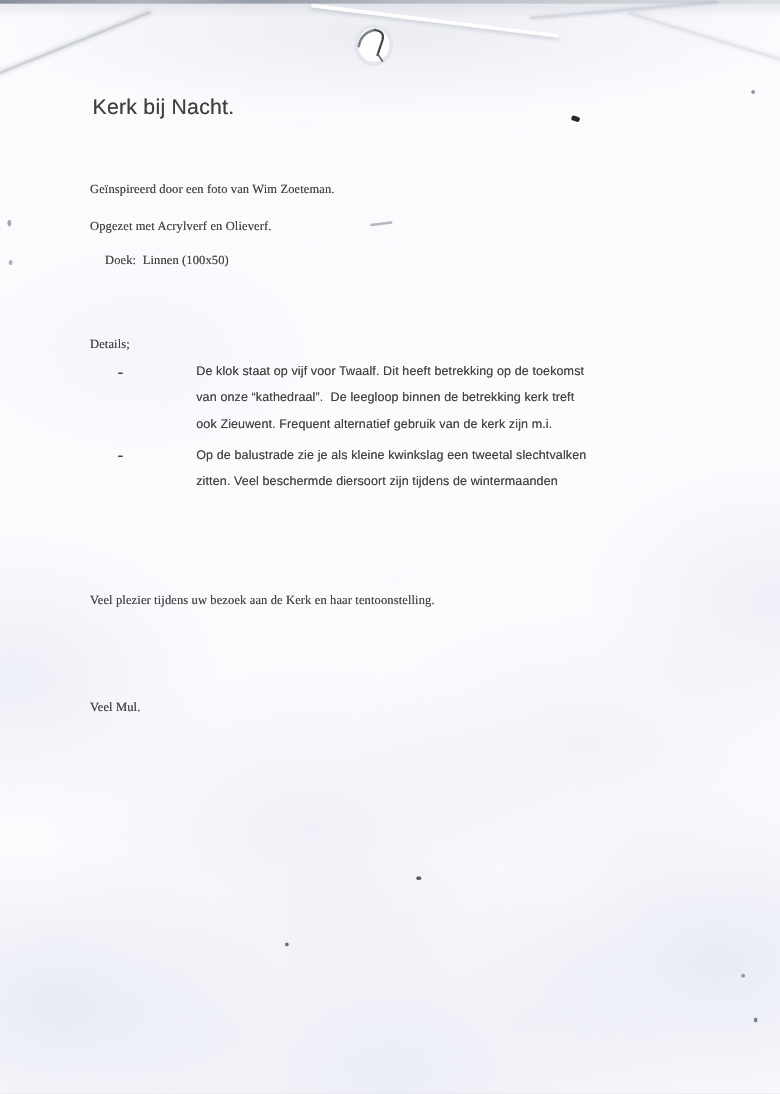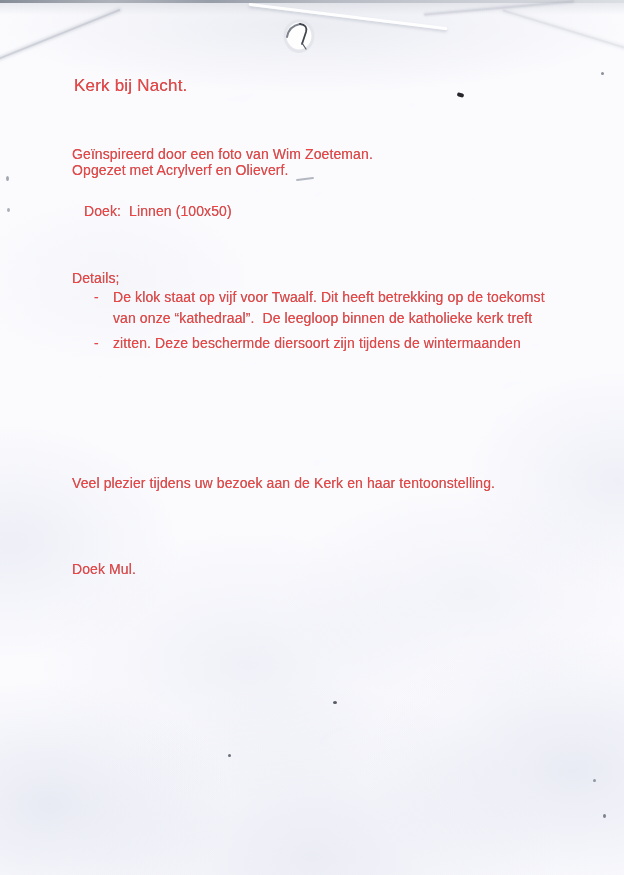--- a/index.html
+++ b/index.html
@@ -3,21 +3,21 @@
 <meta charset="utf-8">
 <style>
   html,body{margin:0;padding:0;background:#dcdde1;}
   .page{
     position:relative;
     width:624px;height:875px;
     margin:0 auto;
     background:#fcfcfe;
     overflow:hidden;
     font-family:"Liberation Sans", sans-serif;
-    color:#ef4444;
+    color:#404040;
   }
   
   .shading{
     position:absolute;inset:0;pointer-events:none;
     background:
       radial-gradient(ellipse 260px 180px at 8% 92%,  rgba(205,210,228,.40), transparent 70%),
       radial-gradient(ellipse 300px 200px at 92% 88%, rgba(205,210,228,.38), transparent 70%),
       radial-gradient(ellipse 340px 240px at 50% 98%, rgba(199,204,224,.30), transparent 72%),
       radial-gradient(ellipse 240px 170px at 2% 62%,  rgba(205,210,228,.28), transparent 70%),
       radial-gradient(ellipse 220px 160px at 99% 55%, rgba(205,210,228,.26), transparent 70%),
@@ -58,38 +58,40 @@
   
   .content{position:absolute;inset:0;z-index:2;}
   .title{
     position:absolute;top:76px;left:74px;margin:0;
     font-size:17px;font-weight:500;letter-spacing:.2px;
     text-shadow:0 0 .5px rgba(27,27,32,.55);
     white-space:pre;
   }
   .line{
     position:absolute;left:72px;margin:0;
-    font-size:14px;font-weight:500;letter-spacing:.1px;
+    font-size:10px;font-weight:500;letter-spacing:.1px;
     text-shadow:0 0 .4px rgba(27,27,32,.5);
     white-space:pre;
+    font-family:Liberation Serif, serif;
   }
-  .p0{top:146px;} .p1{top:162px;} .p2{top:203px;margin-left:12px;} .p3{top:231px;} .p4{top:270px;}
+  .p0{top:146px;} .p1{top:176px;} .p2{top:203px;margin-left:12px;} .p3{top:231px;} .p4{top:270px;}
   .closing{top:475px;} .signature{top:561px;}
   .bullets{position:absolute;top:287px;left:94px;}
   .bullet{display:flex;align-items:flex-start;}
   .bullet + .bullet{margin-top:4px;}
   .bullet .marker{
     width:19px;flex:0 0 19px;
     font-size:14px;font-weight:500;line-height:21px;
     text-shadow:0 0 .4px rgba(27,27,32,.5);
   }
   .bullet .bline{
-    display:block;font-size:14px;font-weight:500;line-height:21px;letter-spacing:.1px;
+    display:block;font-size:10px;font-weight:500;line-height:21px;letter-spacing:.1px;
     text-shadow:0 0 .4px rgba(27,27,32,.5);
     white-space:pre;
+    margin-left:44px;
   }
 </style>
 </head>
 <body>
 
 <div class="page">
 
   <div class="shading"></div>
 
   <div class="content">
@@ -98,33 +100,35 @@
     <p class="line p0">Geïnspireerd door een foto van Wim Zoeteman.</p>
     <p class="line p1">Opgezet met Acrylverf en Olieverf.</p>
     <p class="line p2">Doek:  Linnen (100x50)</p>
     <p class="line p4">Details;</p>
 
     <div class="bullets">
       <div class="bullet">
         <span class="marker">-</span>
         <span class="blines">
           <span class="bline">De klok staat op vijf voor Twaalf. Dit heeft betrekking op de toekomst</span>
-          <span class="bline">van onze “kathedraal”.  De leegloop binnen de katholieke kerk treft</span>
+          <span class="bline">van onze “kathedraal”.  De leegloop binnen de betrekking kerk treft</span>
+          <span class="bline">ook Zieuwent. Frequent alternatief gebruik van de kerk zijn m.i.</span>
         </span>
       </div>
       <div class="bullet">
         <span class="marker">-</span>
         <span class="blines">
-          <span class="bline">zitten. Deze beschermde diersoort zijn tijdens de wintermaanden</span>
+          <span class="bline">Op de balustrade zie je als kleine kwinkslag een tweetal slechtvalken</span>
+          <span class="bline">zitten. Veel beschermde diersoort zijn tijdens de wintermaanden</span>
         </span>
       </div>
     </div>
 
     <p class="line closing">Veel plezier tijdens uw bezoek aan de Kerk en haar tentoonstelling.</p>
-    <p class="line signature">Doek Mul.</p>
+    <p class="line signature">Veel Mul.</p>
   </div>
 
   <svg class="crumple" width="624" height="875" aria-hidden="true">
     <defs>
       <filter id="crumplef" x="-5%" y="-5%" width="110%" height="110%">
         <feTurbulence type="fractalNoise" baseFrequency="0.011 0.014" numOctaves="4" seed="11" result="n"></feTurbulence>
         <feDiffuseLighting in="n" lighting-color="#ffffff" surfaceScale="2.2" diffuseConstant="1.18" result="lit">
           <feDistantLight azimuth="230" elevation="62"></feDistantLight>
         </feDiffuseLighting>
         <feColorMatrix in="lit" type="matrix" values="0.95 0 0 0 0.02  0 0.95 0 0 0.025  0 0 1 0 0.035  0 0 0 1 0"></feColorMatrix>

